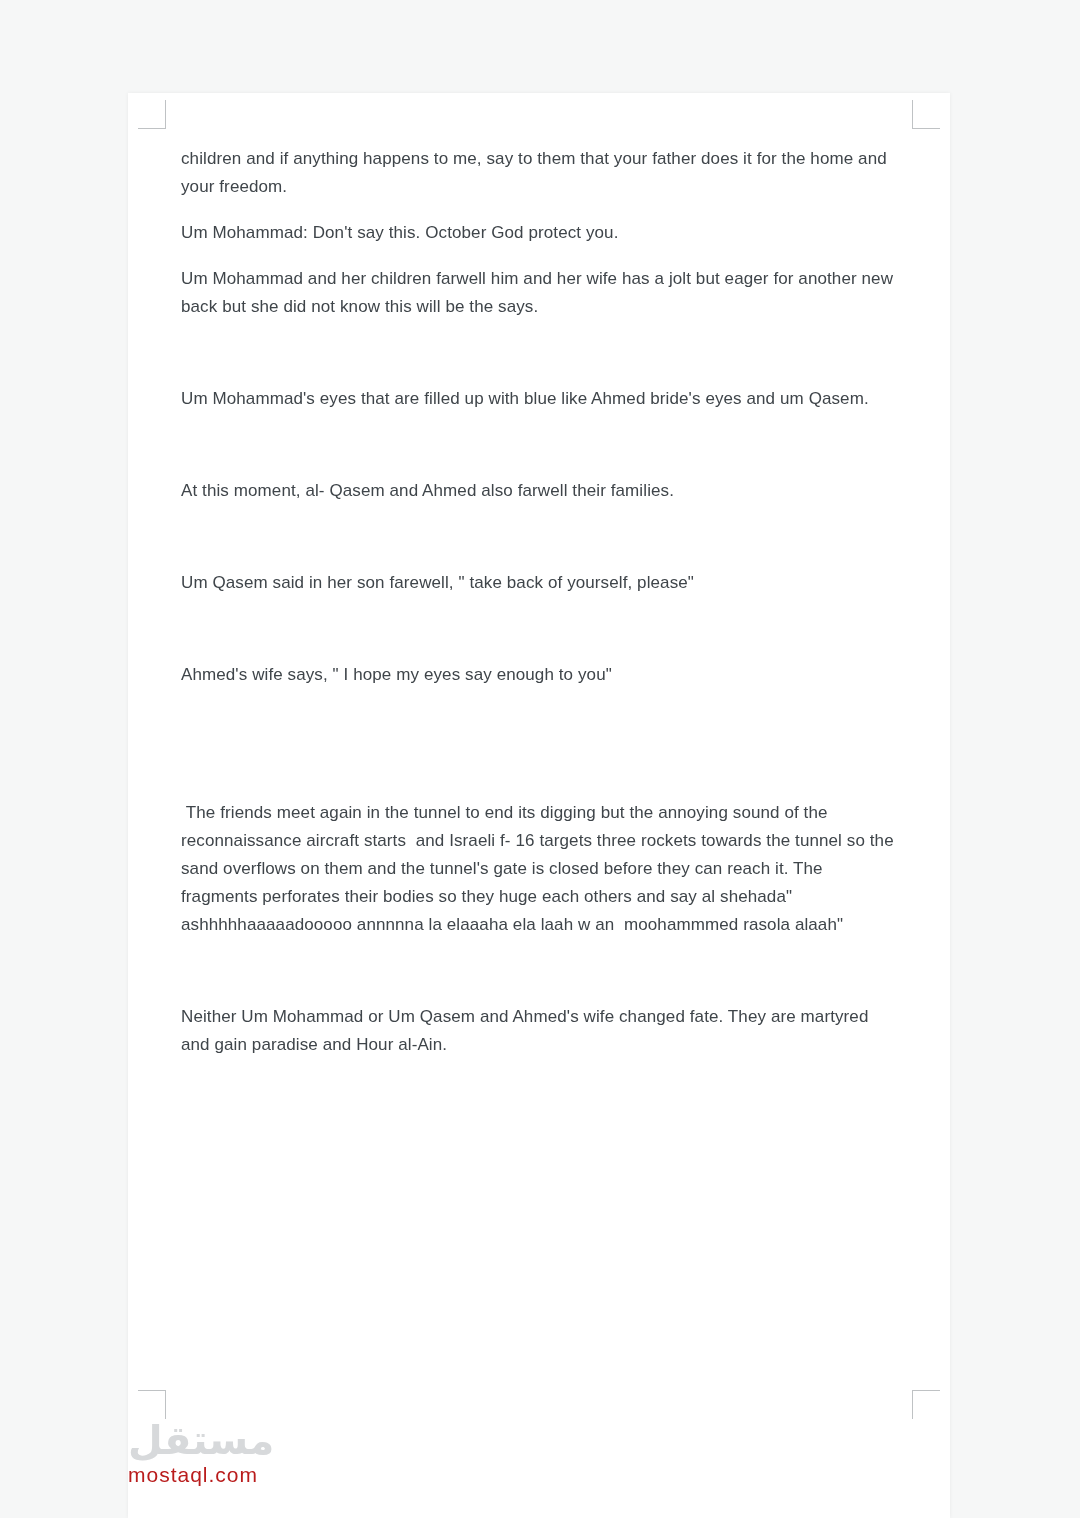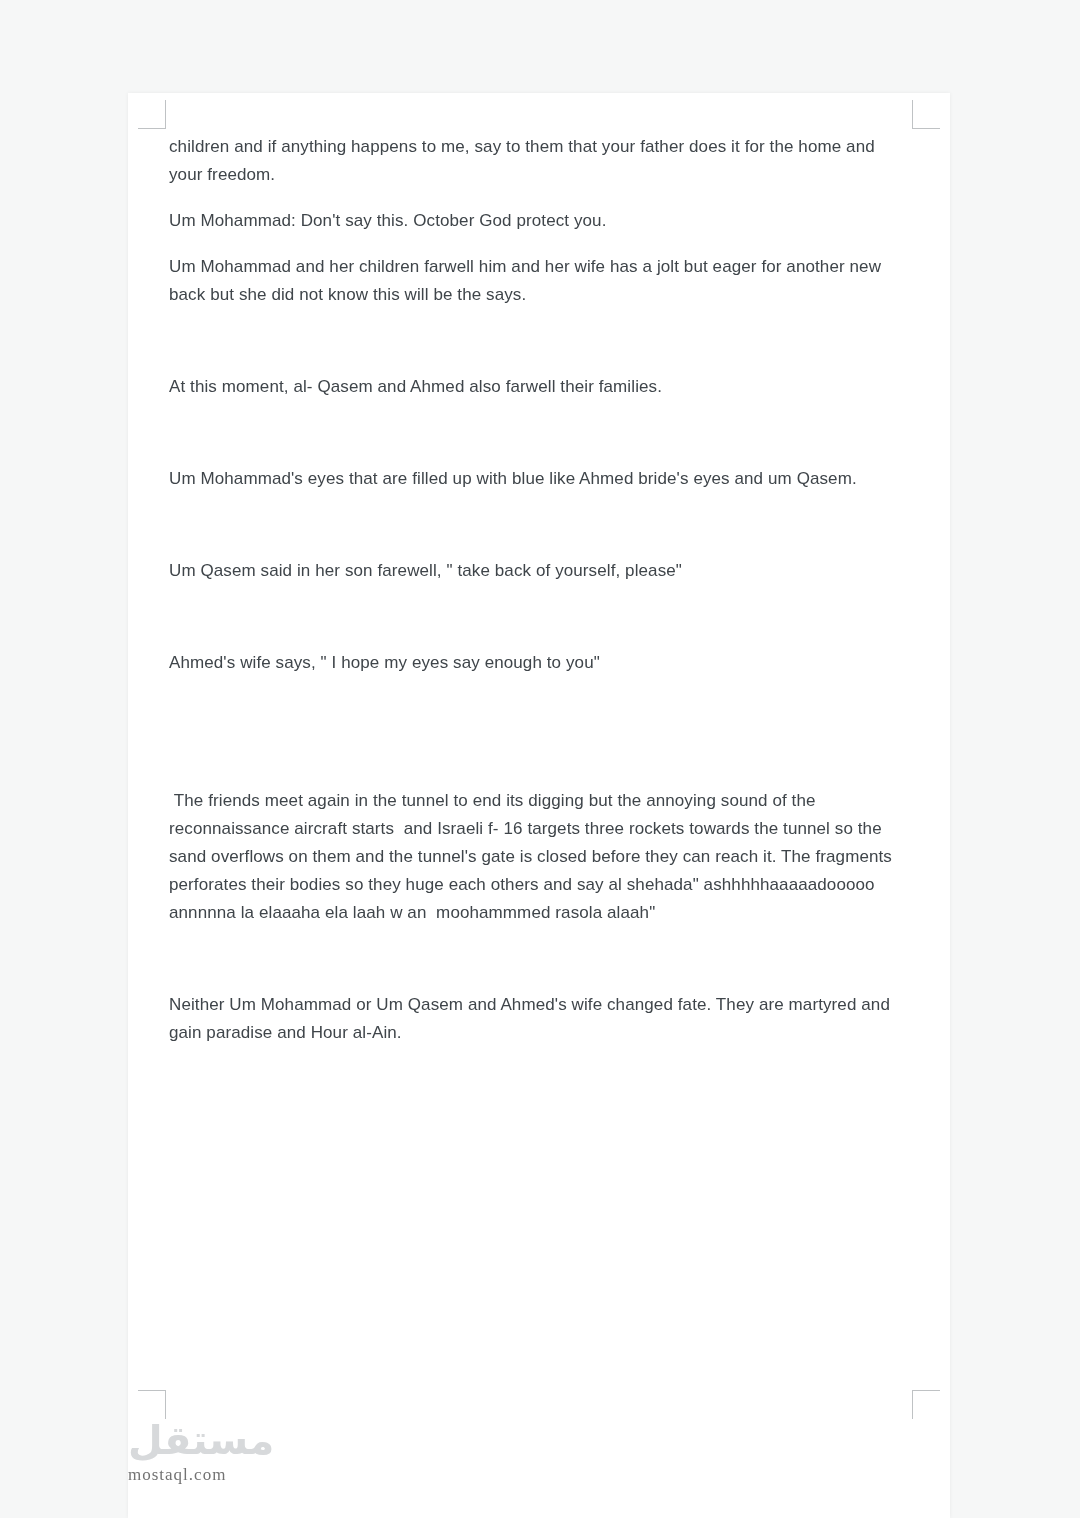--- a/index.html
+++ b/index.html
@@ -24,21 +24,21 @@
     box-shadow: 0 0 4px rgba(0,0,0,0.06);
     box-sizing: border-box;
   }
   .text-area {
     position: absolute;
     left: 37px;
     right: 37px;
     top: 36px;
   }
   .para {
-    margin: 4px;
+    margin: 16px;
     font-size: 17px;
     line-height: 28px;
     color: #3f454a;
     white-space: pre-wrap;
     letter-spacing: 0.1px;
   }
   .gap-normal { margin-top: 18px; }
   .gap-large  { margin-top: 64px; }
   .gap-xlarge { margin-top: 110px; }
 
@@ -62,43 +62,43 @@
     user-select: none;
   }
   .watermark-arabic {
     font-size: 40px;
     font-weight: bold;
     color: #d7d9db;
     line-height: 42px;
     font-family: "DejaVu Sans", sans-serif;
   }
   .watermark-latin {
-    font-size: 17px;
-    color: #737373;
+    font-size: 21px;
+    color: #b91c1c;
     letter-spacing: 1px;
     line-height: 28px;
-    font-family: Liberation Serif, serif;
+    font-family: Liberation Sans, sans-serif;
   }
 </style>
 </head>
 <body>
 
 <div class="document-page">
 
   <span class="crop-mark crop-tl"></span>
   <span class="crop-mark crop-tr"></span>
   <span class="crop-mark crop-bl"></span>
   <span class="crop-mark crop-br"></span>
 
   <div class="text-area">
     <p class="para">children and if anything happens to me, say to them that your father does it for the home and your freedom.</p>
     <p class="para gap-normal">Um Mohammad: Don't say this. October God protect you.</p>
     <p class="para gap-normal">Um Mohammad and her children farwell him and her wife has a jolt but eager for another new back but she did not know this will be the says.</p>
+    <p class="para gap-large">Um Mohammad's eyes that are filled up with blue like Ahmed bride's eyes and um Qasem.</p>
     <p class="para gap-large">At this moment, al- Qasem and Ahmed also farwell their families.</p>
-    <p class="para gap-large">Um Mohammad's eyes that are filled up with blue like Ahmed bride's eyes and um Qasem.</p>
     <p class="para gap-large">Um Qasem said in her son farewell, " take back of yourself, please"</p>
     <p class="para gap-large">Ahmed's wife says, " I hope my eyes say enough to you"</p>
     <p class="para gap-xlarge"> The friends meet again in the tunnel to end its digging but the annoying sound of the reconnaissance aircraft starts  and Israeli f- 16 targets three rockets towards the tunnel so the sand overflows on them and the tunnel's gate is closed before they can reach it. The fragments perforates their bodies so they huge each others and say al shehada" ashhhhhaaaaadooooo annnnna la elaaaha ela laah w an  moohammmed rasola alaah"</p>
     <p class="para gap-large">Neither Um Mohammad or Um Qasem and Ahmed's wife changed fate. They are martyred and gain paradise and Hour al-Ain.</p>
   </div>
 
   <div class="watermark">
     <div class="watermark-arabic">مستقل</div>
     <div class="watermark-latin">mostaql.com</div>
   </div>

